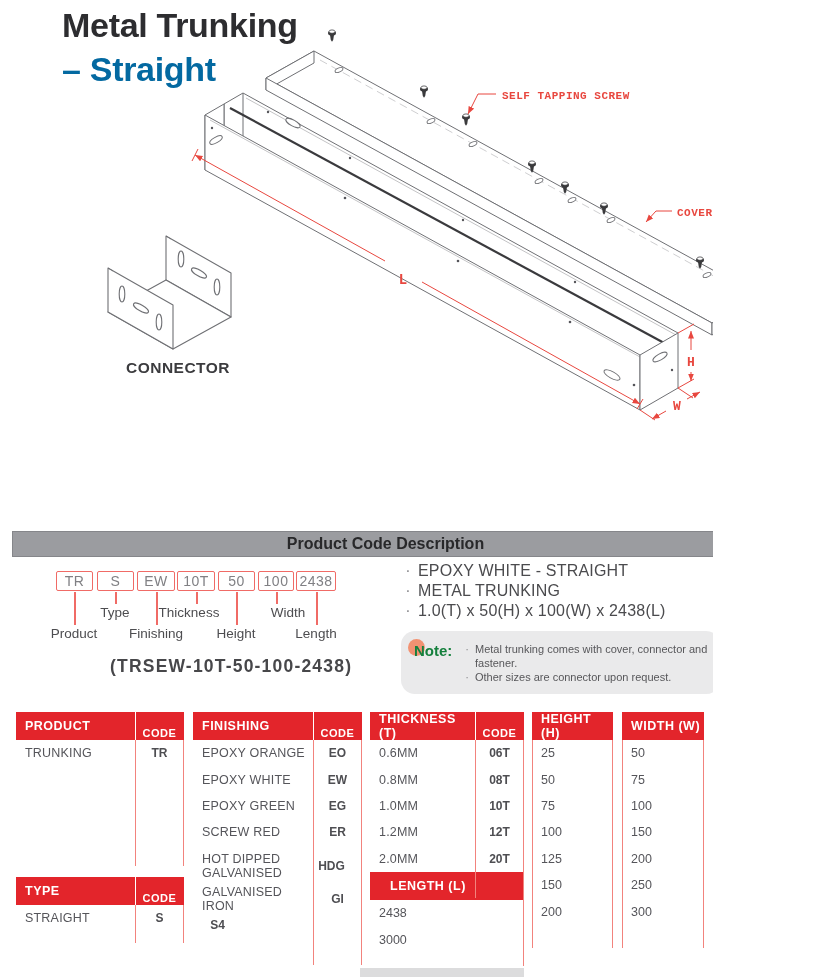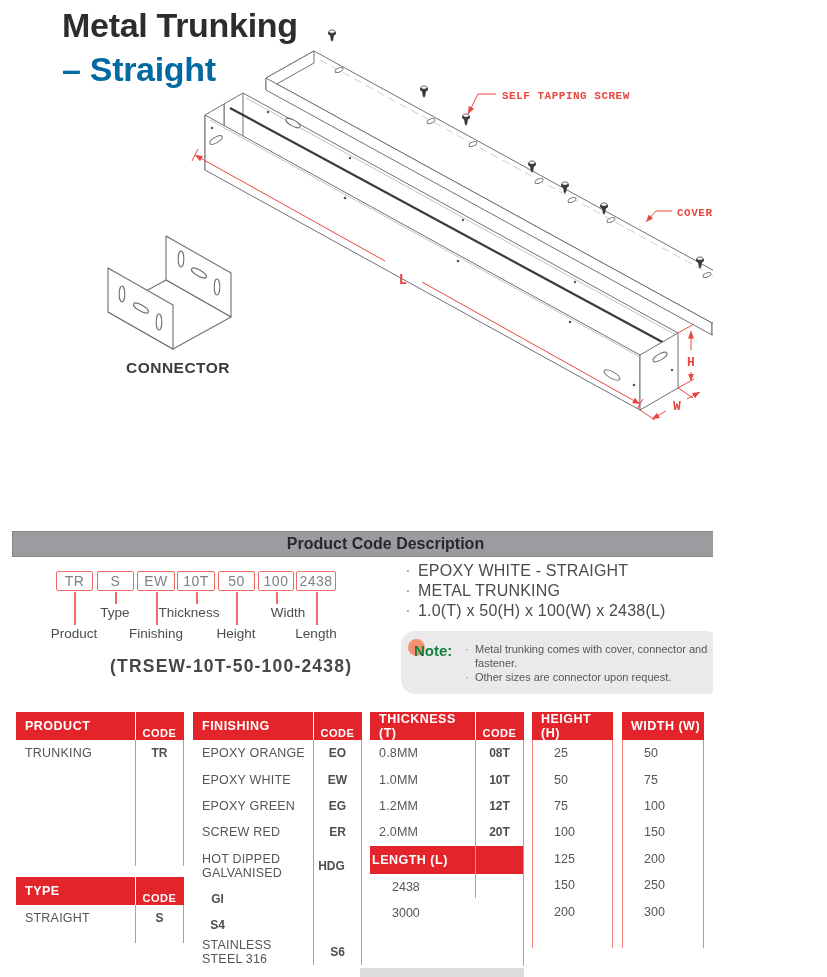--- a/index.html
+++ b/index.html
@@ -42,24 +42,24 @@
   .tbl{position:absolute;}
   .thead{position:relative;height:28px;background:#E3252B;color:#fff;display:flex;align-items:center;}
   .th-name{padding-left:9px;flex:1;font-size:12.5px;font-weight:bold;letter-spacing:.5px;}
   .th-code{width:49px;text-align:center;font-size:11px;font-weight:bold;letter-spacing:.5px;margin-top:13px;}
   .hd-sep{position:absolute;top:0;bottom:0;width:1px;background:#fff;}
   .tbody{position:relative;display:flex;flex-direction:column;}
   .vline{position:absolute;top:0;width:1px;background:#F2837D;}
   .trow{display:flex;align-items:center;height:26.4px;flex:none;}
   .td-name{padding-left:9px;flex:1;font-size:12.5px;color:#55555A;letter-spacing:.2px;line-height:14px;}
   .td-code{width:49px;text-align:center;font-size:12px;font-weight:600;color:#4E4E52;}
-  .trow-s{display:flex;align-items:center;height:26.4px;flex:none;padding-left:22px;
+  .trow-s{display:flex;align-items:center;height:26.4px;flex:none;padding-left:9px;
           font-size:12.5px;color:#55555A;}
   .subhead{height:28px;background:#E3252B;color:#fff;display:flex;align-items:center;
-           padding-left:2px;font-size:12.5px;font-weight:bold;letter-spacing:.5px;flex:none;}
+           padding-left:20px;font-size:12.5px;font-weight:bold;letter-spacing:.5px;flex:none;}
   .bottom-bar{position:absolute;left:360px;top:968px;width:164px;height:9px;background:#DCDCDD;}
 </style>
 </head>
 <body>
 
 <div id="page">
 
   <div class="title1">Metal Trunking</div>
   <div class="title2">– Straight</div>
 
@@ -326,41 +326,42 @@
         </div>
       <div class="trow">
           <span class="td-name">SCREW RED</span>
           <span class="td-code">ER</span>
         </div>
       <div class="trow" style="height:40px">
           <span class="td-name" style="max-width:105px">HOT DIPPED GALVANISED</span>
           <span class="td-code">HDG</span>
         </div>
       <div class="trow">
+          <span class="td-name">GALVANISED IRON</span>
           <span class="td-code">GI</span>
         </div>
       <div class="trow">
           <span class="td-code">S4</span>
-        </div>
-      <div class="trow">
-          <span class="td-name">STAINLESS STEEL 316</span>
-          <span class="td-code">S6</span>
         </div>
     </div>
   </div>
 
   <div class="tbl" style="left:370px;top:712px;width:154px">
     <div class="thead">
       <span class="th-name">THICKNESS (T)</span>
       <span class="th-code">CODE</span>
       <span class="hd-sep" style="left:105px"></span>
     </div>
     <div class="tbody" style="height:237px">
       <div class="vline" style="left:105px;height:158px"></div>
       <div class="vline" style="left:153px;height:226px"></div>
+      <div class="trow">
+          <span class="td-name">0.6MM</span>
+          <span class="td-code">06T</span>
+        </div>
       <div class="trow">
           <span class="td-name">0.8MM</span>
           <span class="td-code">08T</span>
         </div>
       <div class="trow">
           <span class="td-name">1.0MM</span>
           <span class="td-code">10T</span>
         </div>
       <div class="trow">
           <span class="td-name">1.2MM</span>

